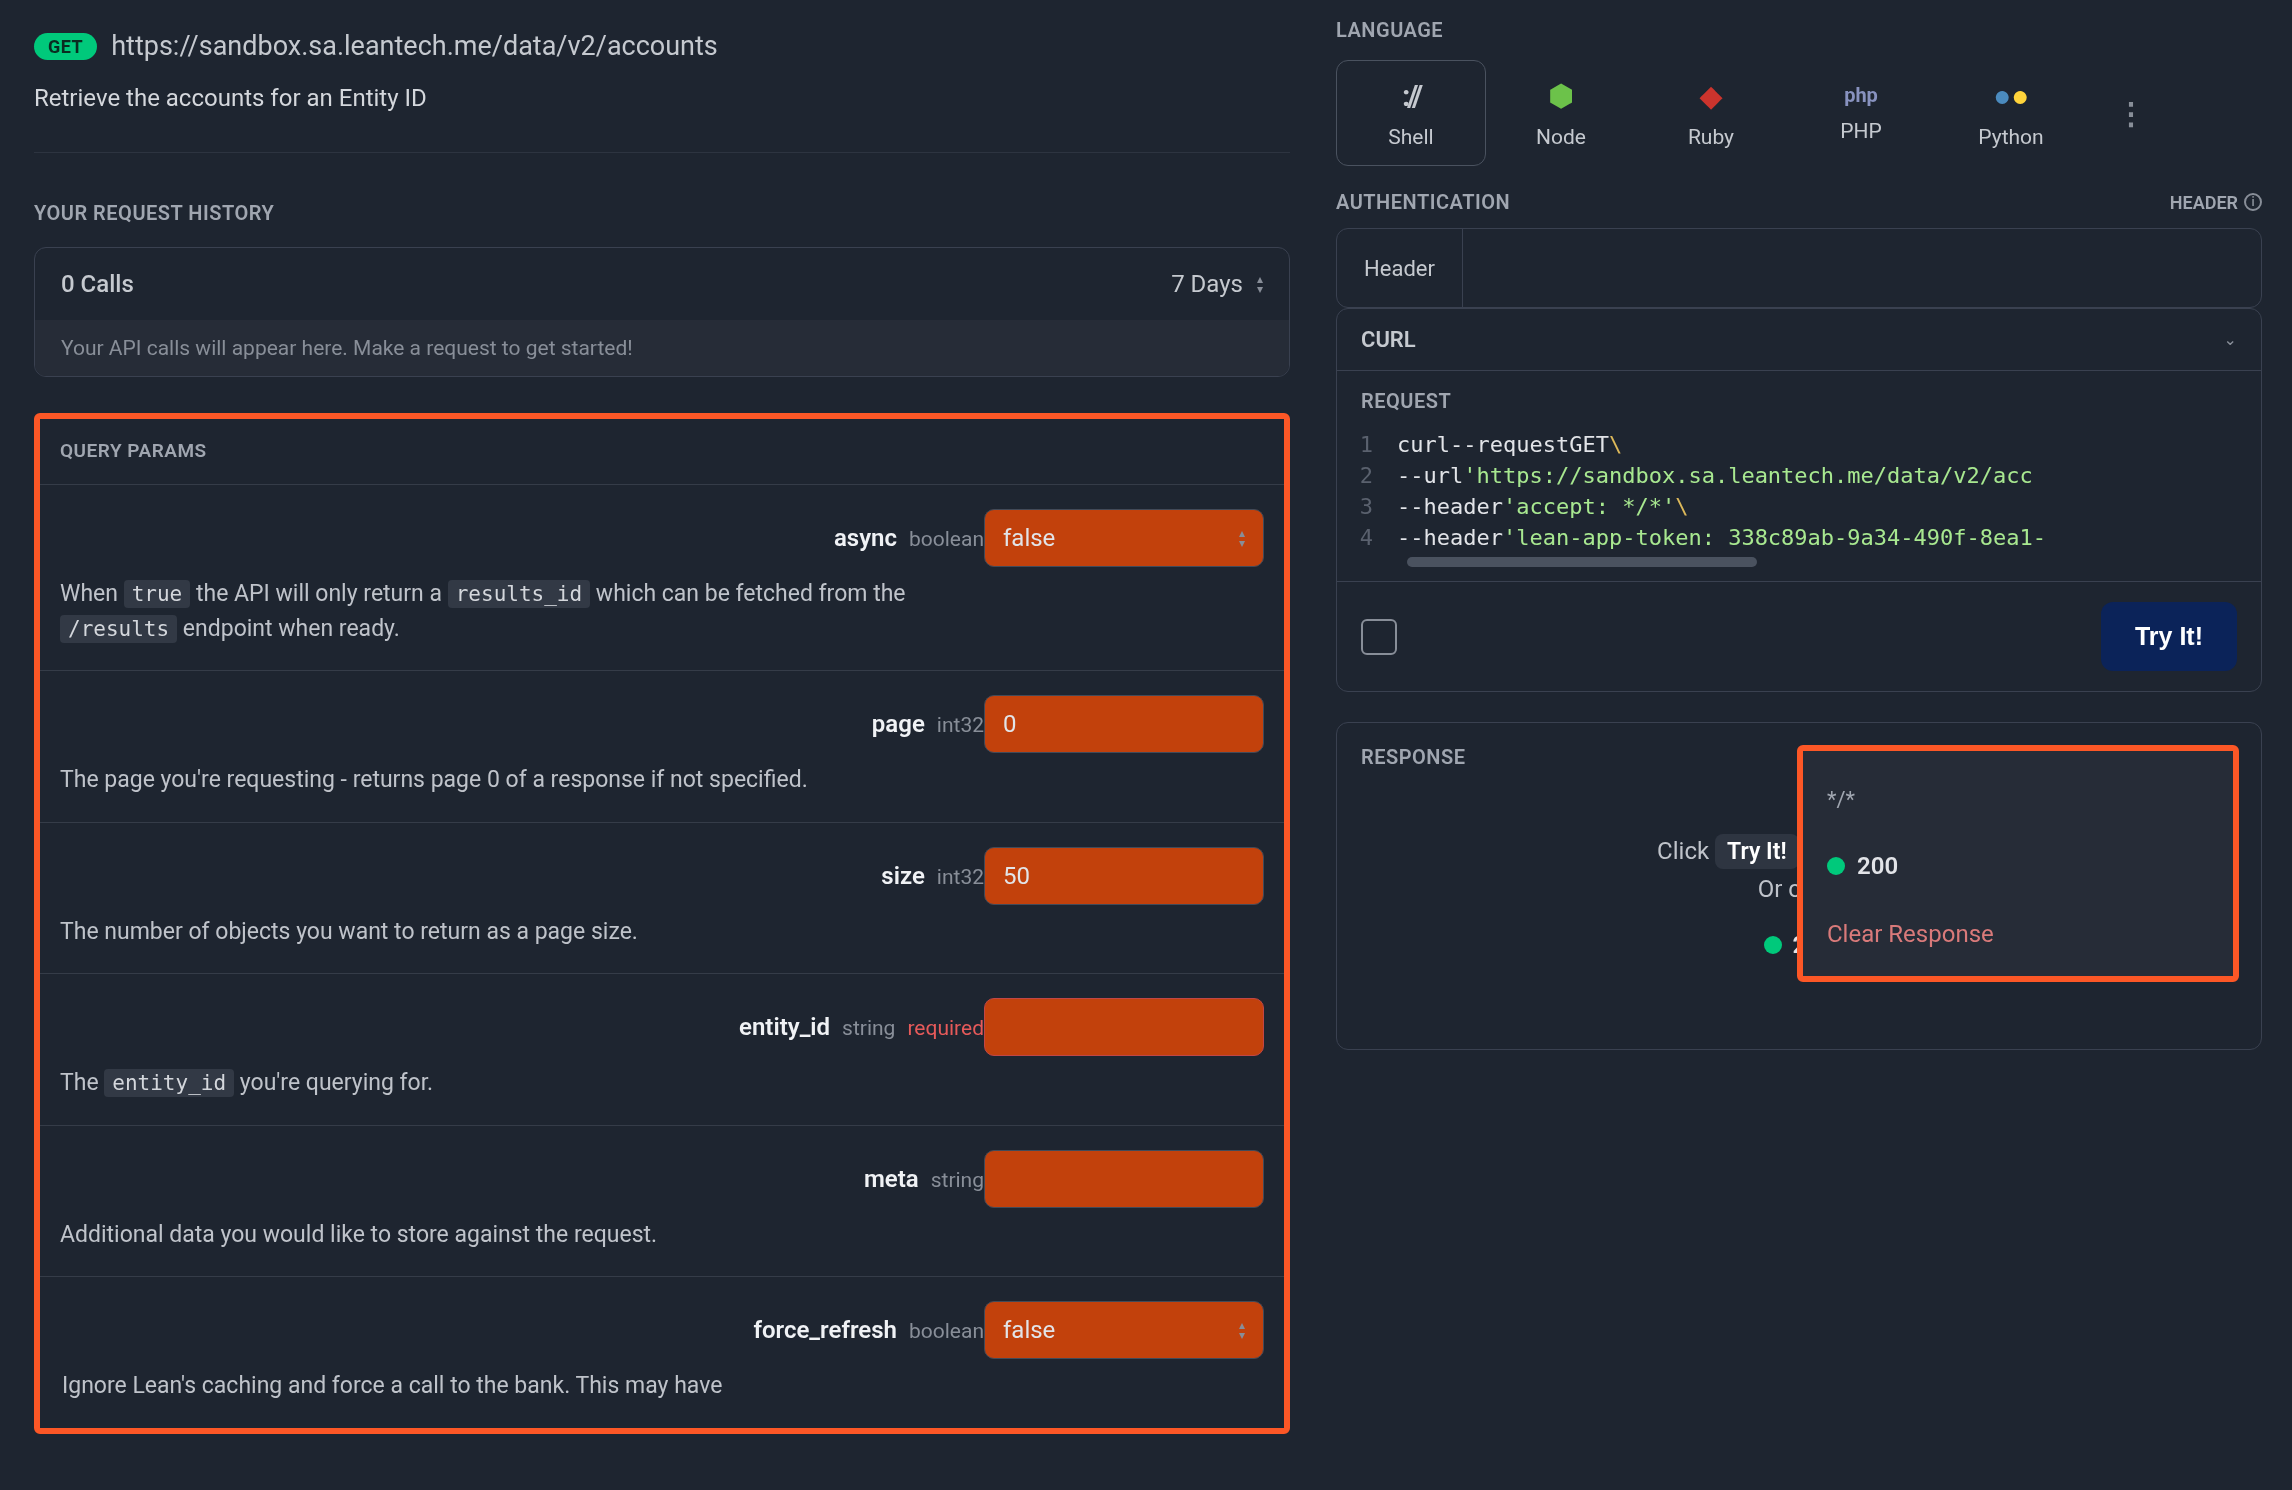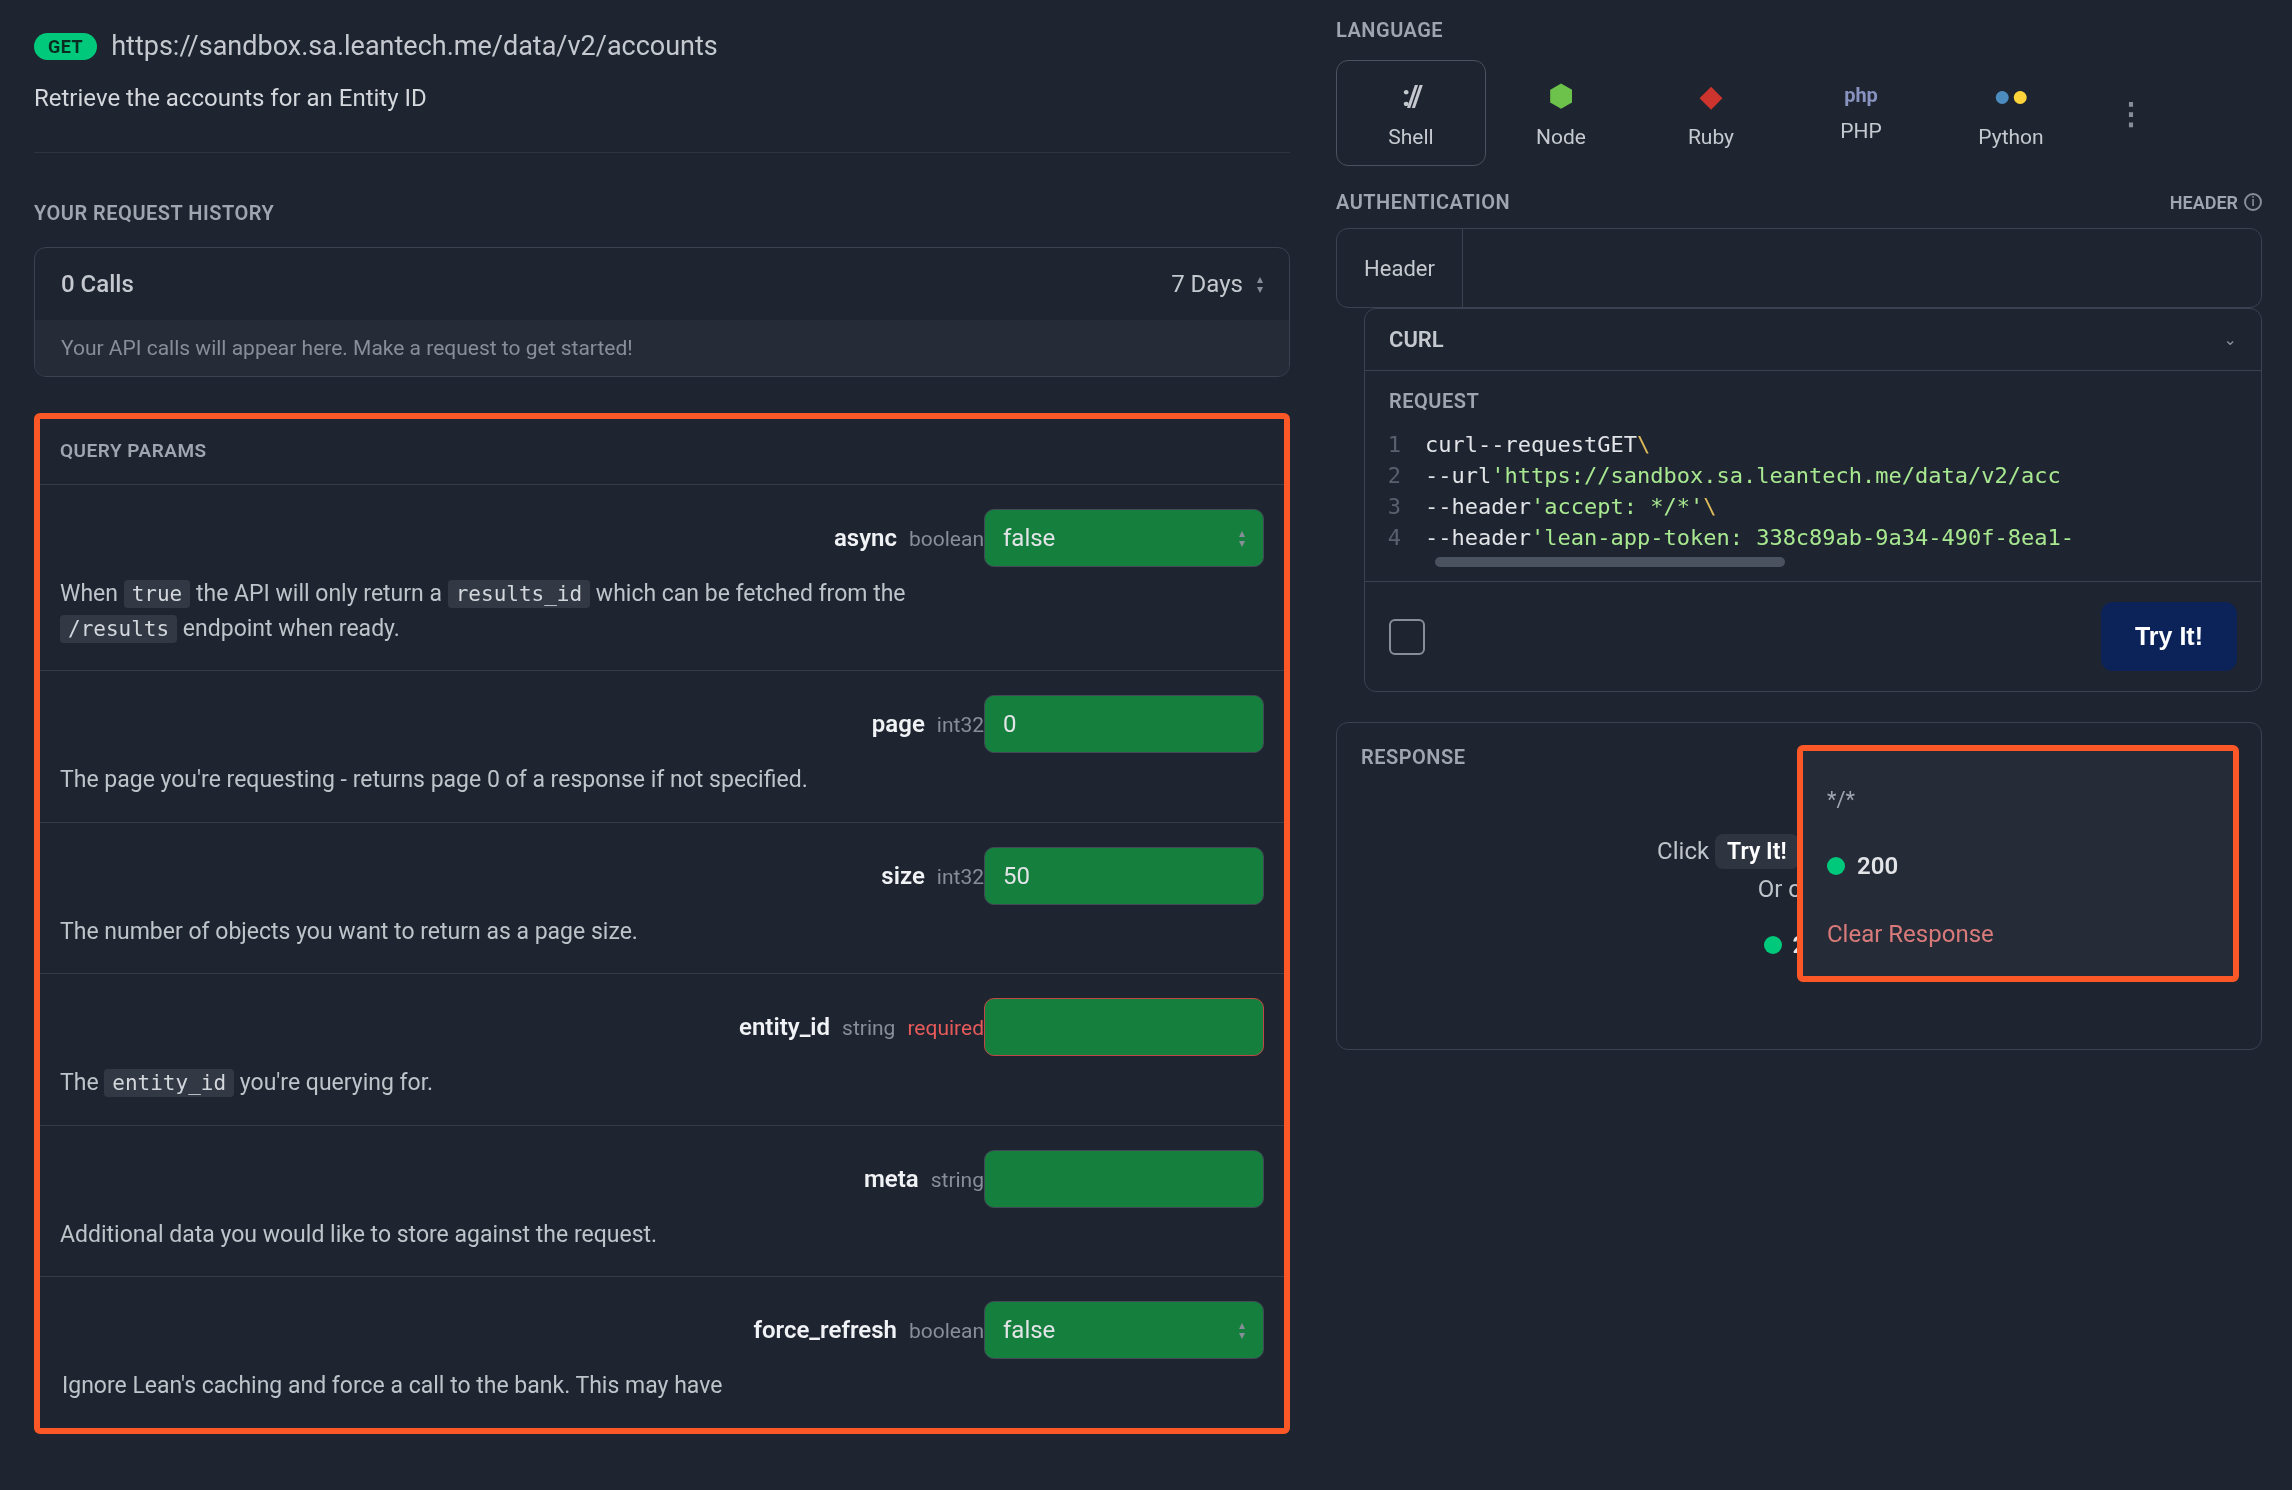--- a/index.html
+++ b/index.html
@@ -41,21 +41,21 @@
   .param-row { border-top: 1px solid #353c48; padding: 24px 20px; position: relative; }
   .param-header { display: flex; align-items: center; justify-content: flex-end; margin-bottom: 10px; }
   .param-left { display: flex; align-items: baseline; gap: 12px; flex-wrap: wrap; }
   .param-name { color: #f0f2f5; font-size: 24px; font-weight: 600; }
   .param-type { color: #888e98; font-size: 21px; }
   .param-required { color: #e65a5a; font-size: 21px; }
   .param-desc { color: #bfc3ca; font-size: 23px; line-height: 1.5; max-width: 880px;}
   .inline-code { background: #323945; padding: 2px 8px; border-radius: 4px; font-family: ui-monospace, Menlo, monospace; font-size: 21px; color: #d4d7dc;}
 
   .select-box, .text-input {
-    background: #15803d; border: 1px solid #424a58; border-radius: 10px;
+    background: #c2410c; border: 1px solid #424a58; border-radius: 10px;
     height: 58px; width: 280px; padding: 0 18px; color: #e2e4e8; font-size: 24px;
     display: flex; align-items: center; justify-content: space-between;
   }
   .text-input { justify-content: flex-start; }
   .text-input.error { border-color: #c14646; }
   .chevrons { display:flex; flex-direction:column; gap:0; color:#888e98; font-size:12px; line-height:10px;}
   .chevrons::before { content: "▴"; }
   .chevrons::after { content: "▾"; }
 
   
@@ -72,21 +72,21 @@
   .lang-extra { width: 50px; display:flex; align-items:center; justify-content:center; color:#888e98; font-size:30px; font-weight:700; margin-left:20px; cursor:pointer;}
 
   .auth-section { }
   .auth-row { display: flex; align-items: center; justify-content: space-between; margin-bottom: 14px;}
   .auth-label { color: #a0a6b0; font-size: 20px; font-weight: 600; letter-spacing: 0.5px; }
   .header-tag { display:flex; align-items:center; gap:6px; color:#a0a6b0; font-size:18px; font-weight:600;}
   .auth-box { display: flex; border: 1px solid #3a4150; border-radius: 12px; height: 80px; overflow:hidden;}
   .auth-key { width: 126px; display:flex; align-items:center; justify-content:center; border-right:1px solid #3a4150; color:#c5c9cf; font-size:22px;}
   .auth-val { flex:1; display:flex; align-items:center; padding:0 22px; font-family: ui-monospace, Menlo, monospace; font-size:22px; color:#c5c9cf;}
 
-  .code-box { border: 1px solid #3a4150; border-radius: 12px; margin-bottom: 30px; overflow:hidden;margin-left:28px; }
+  .code-box { border: 1px solid #3a4150; border-radius: 12px; margin-bottom: 30px; overflow:hidden; }
   .code-header { display:flex; align-items:center; justify-content:space-between; padding: 18px 24px; border-bottom:1px solid #3a4150;}
   .code-header-title { color:#c5c9cf; font-size:22px; font-weight:600;}
   .req-label { padding: 18px 24px 8px 24px; color:#a0a6b0; font-size:20px; font-weight:600; letter-spacing:0.5px;}
   .code-content { padding: 8px 0 14px 0; font-family: ui-monospace, Menlo, monospace; font-size:22px; overflow-x:hidden; white-space:nowrap; position:relative;}
   .code-line { display:flex; padding: 3px 0 3px 20px;}
   .line-num { width: 40px; text-align:right; color:#5a616e; padding-right:24px; flex-shrink:0;}
   .tok-cmd { color:#e2e4e8; }
   .tok-flag { color:#e2e4e8; }
   .tok-str { color:#a8e890; }
   .tok-esc { color:#ddb95a; }

